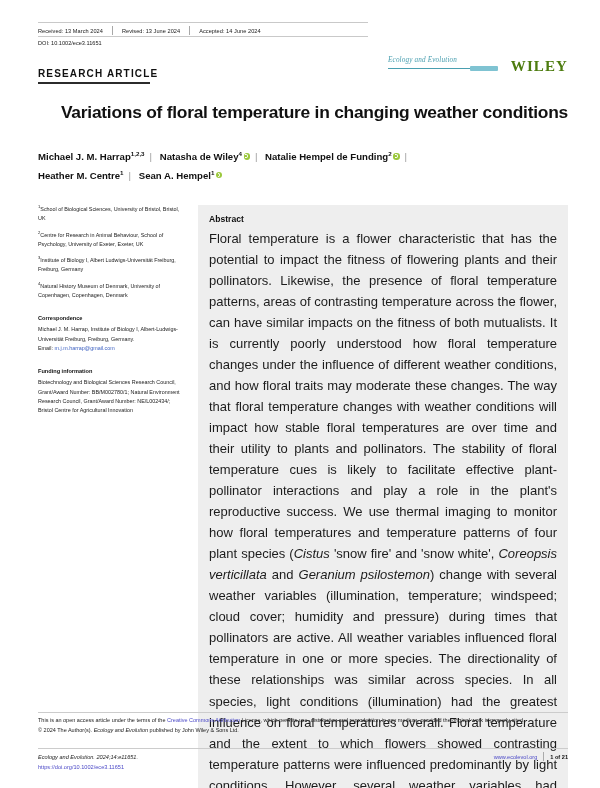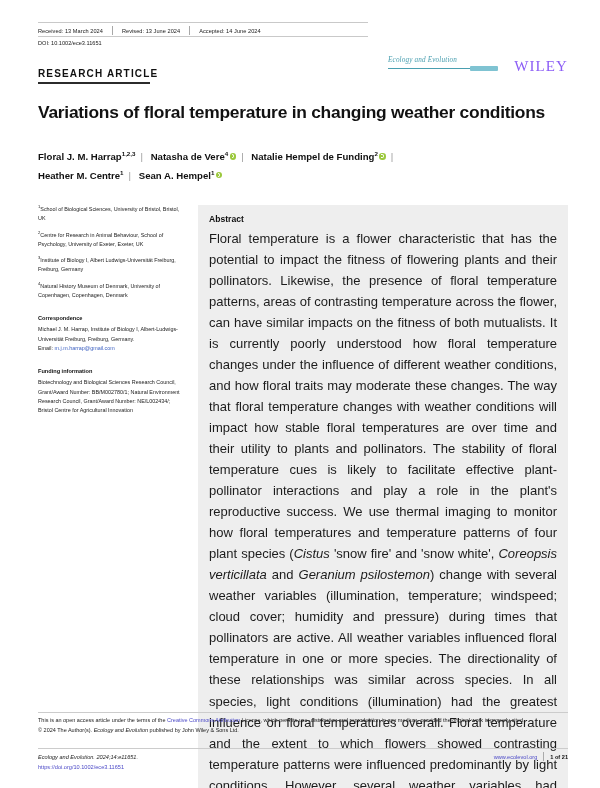--- a/index.html
+++ b/index.html
@@ -117,34 +117,36 @@
     background: #7fc3d2;
     border-radius: 1px;
   }
   .wiley {
     position: absolute;
     right: 0;
     top: 2px;
     font-family: "Liberation Serif", serif;
     font-size: 15px;
     letter-spacing: 1.1px;
-    color: #8b5cf6;
+    color: #4d7c0f;
+    font-weight: bold;
   }
 
   
   .title {
     position: absolute;
     left: 0;
     top: 102px;
     width: 530px;
     font-size: 17.4px;
     font-weight: bold;
     color: #111;
     letter-spacing: -0.25px;
     line-height: 1.2;
+    text-align: right;
   }
 
   
   .authors {
     position: absolute;
     left: 0;
     top: 148px;
     width: 530px;
     font-size: 9.6px;
     font-weight: bold;
@@ -328,22 +330,22 @@
       <div class="journal-name">Ecology and Evolution</div>
       <div class="journal-rule"></div>
       <div class="logo-dash"></div>
       <div class="wiley">WILEY</div>
     </div>
 
     <div class="title">Variations of floral temperature in changing weather conditions</div>
 
     <div class="authors">
       <span>
-        <span>Floral J. M. Harrap</span><sup>1,2,3</sup></span><span class="sep">|</span><span>
-        <span>Natasha de Vere</span><sup>4</sup><span class="orcid"></span></span><span class="sep">|</span><span>
+        <span>Michael J. M. Harrap</span><sup>1,2,3</sup></span><span class="sep">|</span><span>
+        <span>Natasha de Wiley</span><sup>4</sup><span class="orcid"></span></span><span class="sep">|</span><span>
         <span>Natalie Hempel de Funding</span><sup>2</sup><span class="orcid"></span></span><span class="sep">|</span><br><span>
         <span>Heather M. Centre</span><sup>1</sup></span><span class="sep">|</span><span>
         <span>Sean A. Hempel</span><sup>1</sup><span class="orcid"></span></span>
     </div>
 
     <div class="leftcol">
       <p><sup>1</sup><span>School of Biological Sciences, University of Bristol, Bristol, UK</span></p>
       <p><sup>2</sup><span>Centre for Research in Animal Behaviour, School of Psychology, University of Exeter, Exeter, UK</span></p>
       <p><sup>3</sup><span>Institute of Biology I, Albert Ludwigs-Universität Freiburg, Freiburg, Germany</span></p>
       <p><sup>4</sup><span>Natural History Museum of Denmark, University of Copenhagen, Copenhagen, Denmark</span></p>

